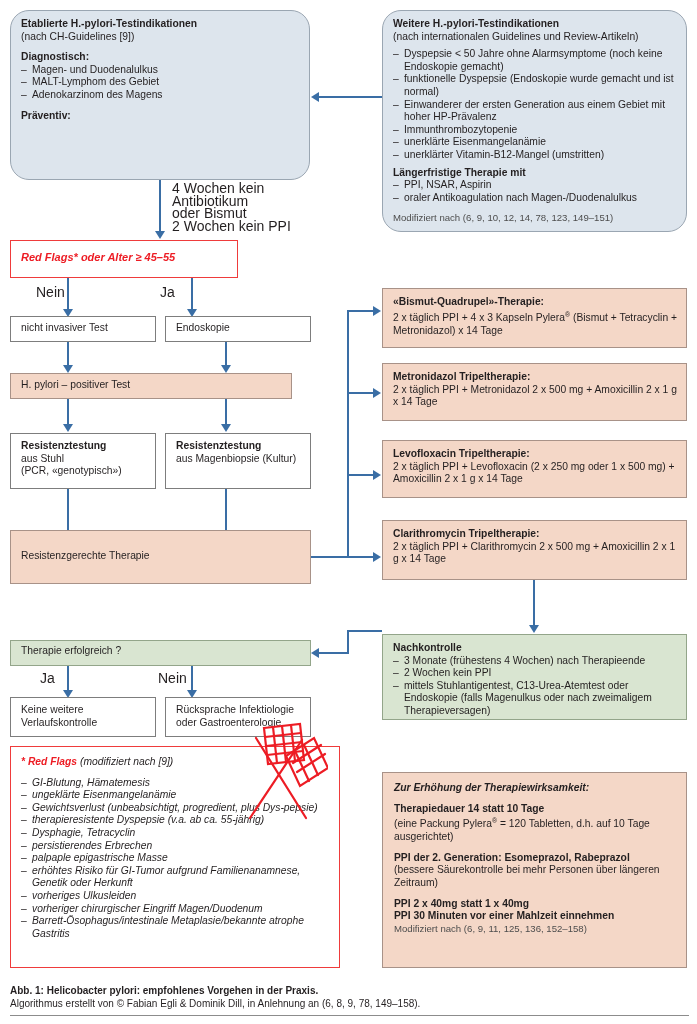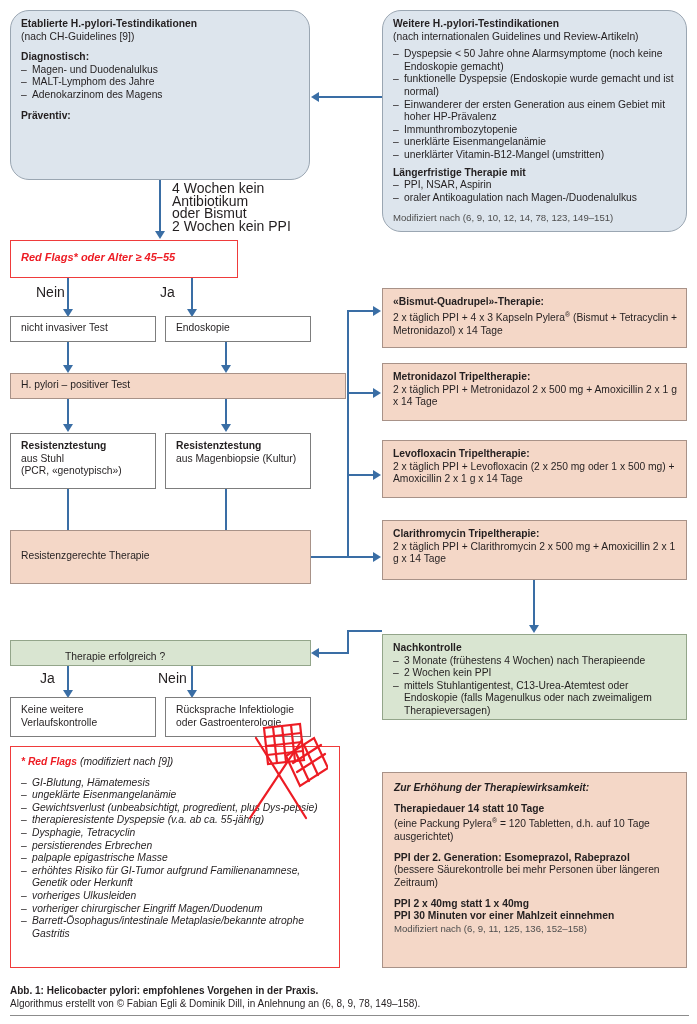--- a/index.html
+++ b/index.html
@@ -78,21 +78,21 @@
 <div class="canvas">
 
   <div class="box blue" style="left:10px; top:10px; width:300px; height:170px;">
     <div class="inner t10">
       <div class="ttl">Etablierte H.-pylori-Testindikationen</div>
       <div>(nach CH-Guidelines [9])</div>
       <div class="gap"></div>
       <div class="ttl">Diagnostisch:</div>
       <ul class="dash">
         <li>Magen- und Duodenalulkus</li>
-        <li>MALT-Lymphom des Jahre</li>
+        <li>MALT-Lymphom des Gebiet</li>
         <li>Adenokarzinom des Magens</li>
       </ul>
       <div class="gap"></div>
       <div class="ttl">Präventiv:</div>
     </div>
   </div>
 
   <div class="box blue" style="left:382px; top:10px; width:305px; height:222px;">
     <div class="inner t10">
       <div class="ttl">Weitere H.-pylori-Testindikationen</div>
@@ -150,21 +150,21 @@
     <div class="inner t10" style="padding-top:5px;">
       <span>Endoskopie</span>
     </div>
   </div>
 
   <div class="ln vl" style="left:67px; top:342px; width:2px; height:24px;"></div>
   <div class="ar-d" style="left:63px; top:365px;"></div>
   <div class="ln vl" style="left:225px; top:342px; width:2px; height:24px;"></div>
   <div class="ar-d" style="left:221px; top:365px;"></div>
 
-  <div class="box salmon" style="left:10px; top:373px; width:336px; height:26px;">
+  <div class="box salmon" style="left:10px; top:373px; width:282px; height:26px;">
     <div class="inner t10" style="padding-top:5px;">
       <span>H. pylori – positiver Test</span>
     </div>
   </div>
 
   <div class="ln vl" style="left:67px; top:399px; width:2px; height:26px;"></div>
   <div class="ar-d" style="left:63px; top:424px;"></div>
   <div class="ln vl" style="left:225px; top:399px; width:2px; height:26px;"></div>
   <div class="ar-d" style="left:221px; top:424px;"></div>
 
@@ -250,21 +250,21 @@
       </ul>
     </div>
   </div>
 
   <div class="ln vl" style="left:347px; top:630px; width:2px; height:24px;"></div>
   <div class="ln hl" style="left:347px; top:630px; width:35px;"></div>
   <div class="ln hl" style="left:318px; top:652px; width:31px;"></div>
   <div class="ar-l" style="left:311px; top:648px;"></div>
 
   <div class="box green" style="left:10px; top:640px; width:301px; height:26px;">
-    <div class="inner t10" style="padding-top:10px;margin-left:44px;">
+    <div class="inner t10" style="padding-top:4px;">
       <span>Therapie erfolgreich ?</span>
     </div>
   </div>
 
   <div class="ln vl" style="left:67px; top:666px; width:2px; height:25px;"></div>
   <div class="ar-d" style="left:63px; top:690px;"></div>
   <div class="elabel" style="left:40px; top:670px;">Ja</div>
 
   <div class="ln vl" style="left:191px; top:666px; width:2px; height:25px;"></div>
   <div class="ar-d" style="left:187px; top:690px;"></div>

